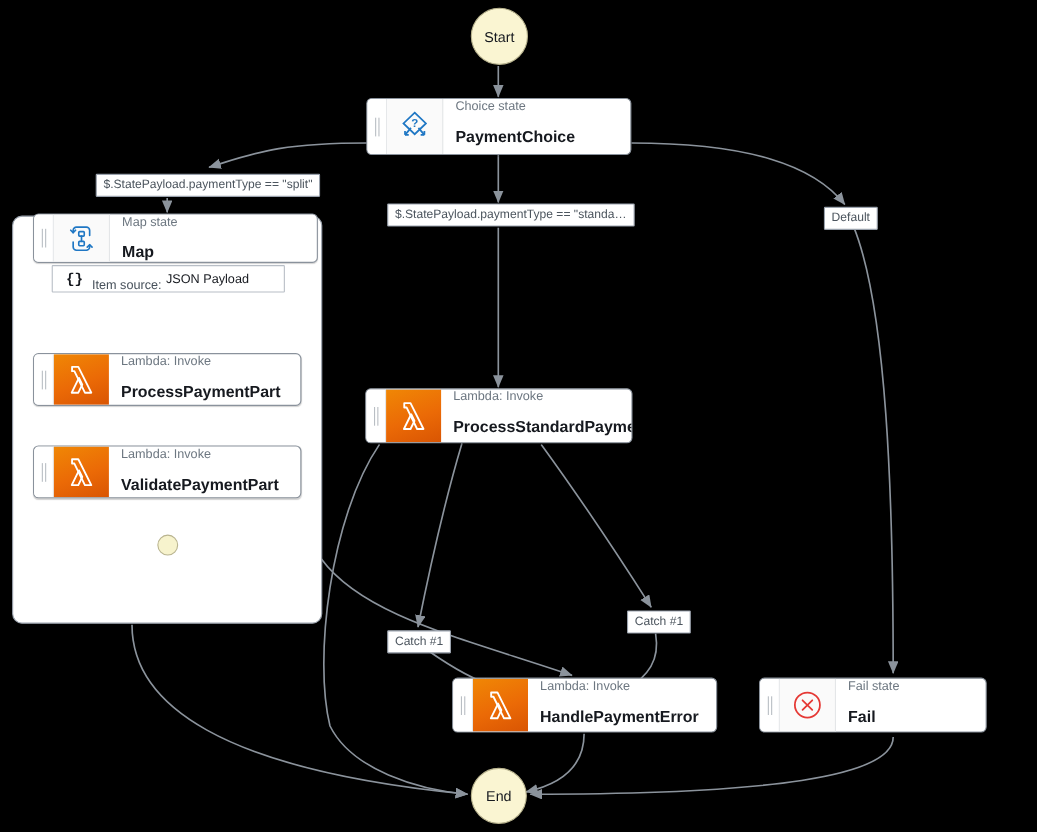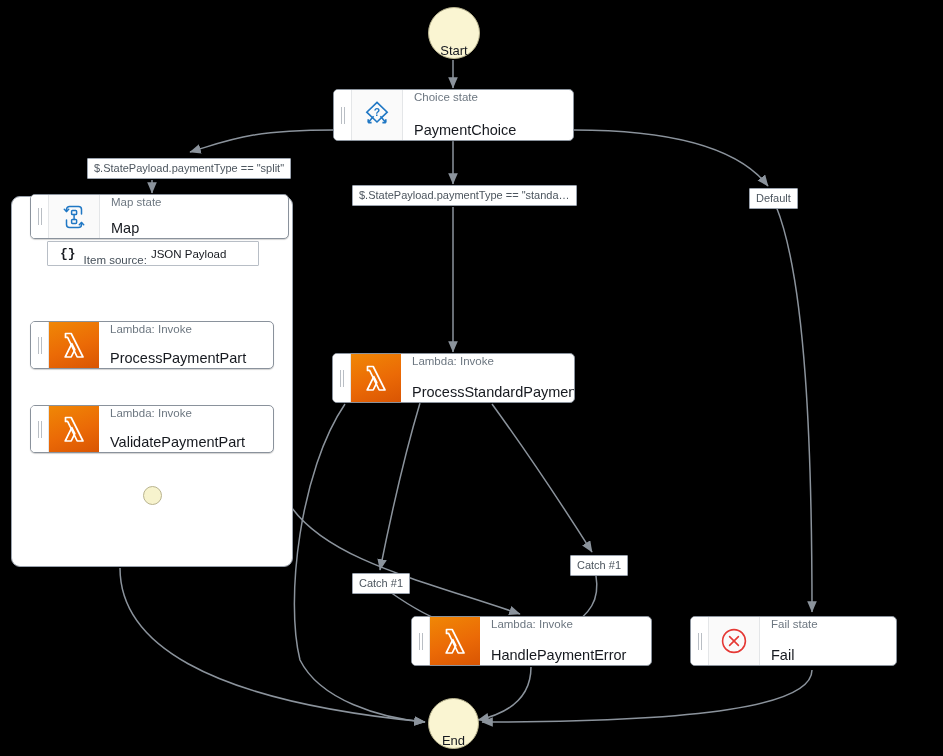--- a/index.html
+++ b/index.html
@@ -28,21 +28,21 @@
     pointer-events: none;
   }
 
   
   .terminal {
     position: absolute;
     border-radius: 50%;
     background: #faf5d2;
     border: 1px solid #b9b48f;
     display: flex;
-    align-items: flex-end;
+    align-items: center;
     justify-content: center;
     color: #16191f;
     font-size: 13px;
     box-sizing: border-box;
   }
   .terminal.small { background: #f7f3cd; }
 
   
   .map-container {
     position: absolute;
@@ -90,35 +90,36 @@
     border-right: 1px solid #e4e6e8;
   }
   .icon-cell.lambda {
     background: linear-gradient(160deg, #f08705 0%, #eb6a06 55%, #d95503 100%);
     border-right: none;
   }
   .labels {
     flex: 1 1 auto;
     display: flex;
     flex-direction: column;
-    justify-content: space-between;
+    justify-content: flex-start;
     padding-left: 11px;
     min-width: 0;
+    gap: 11px;
   }
   .type-label {
     color: #6d7781;
     font-size: 11.5px;
     line-height: 15px;
     white-space: nowrap;
   }
   .name-label {
     color: #16191f;
     font-size: 14.5px;
     line-height: 19px;
-    font-weight: 400;
+    font-weight: 700;
     white-space: nowrap;
   }
 
   
   .item-source {
     position: absolute;
     background: #ffffff;
     border: 1px solid #b8bec6;
     box-sizing: border-box;
     display: flex;

